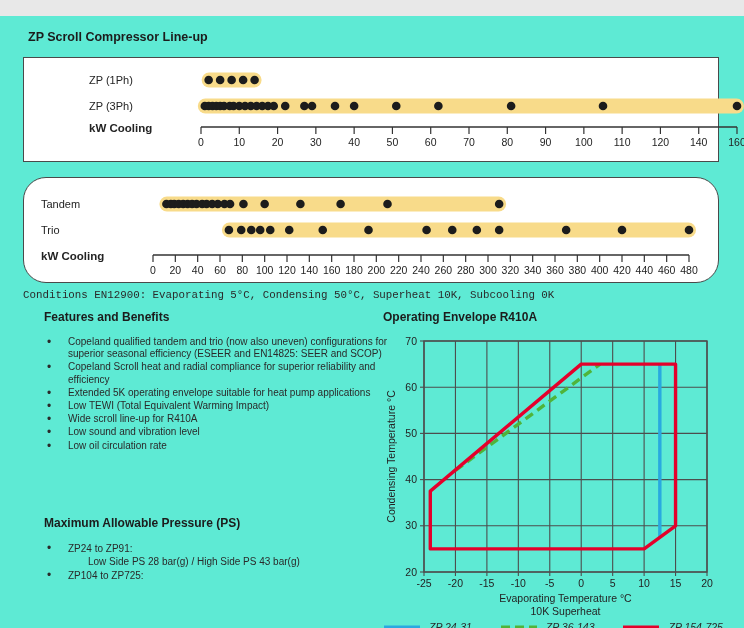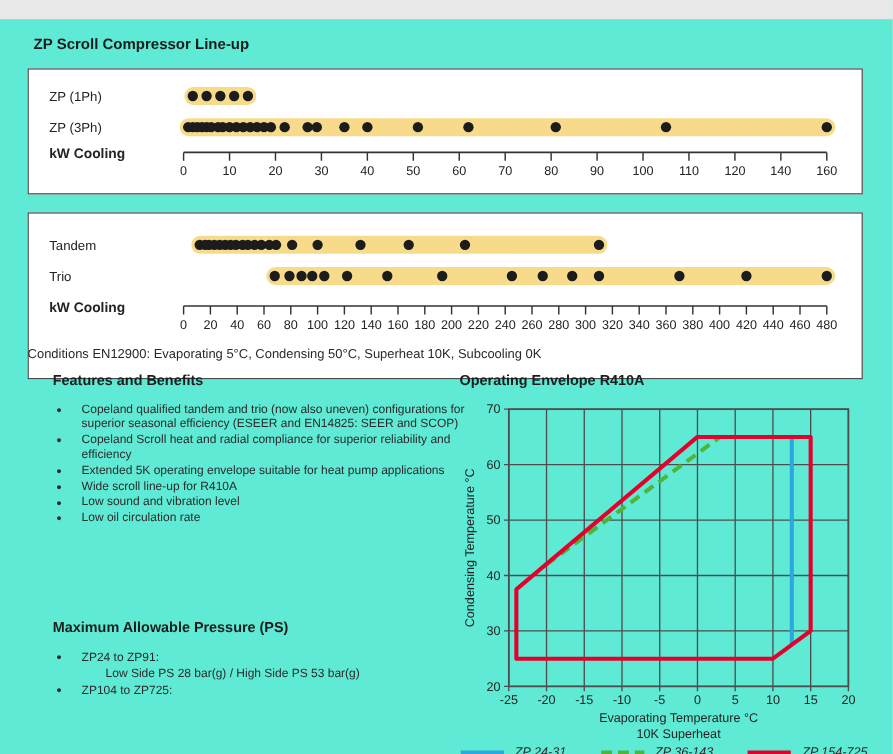--- a/index.html
+++ b/index.html
@@ -10,24 +10,24 @@
     margin:16px auto;
   }
   .doc-title {
     position:absolute; left:28px; top:14px;
     font-size:12.5px; font-weight:bold; color:#1c1c1c;
   }
   .chart-box {
     position:absolute; left:23px; width:696px;
     border:1.5px solid #4a4a4a; background:#fff;
   }
-  #box1 { top:41px; height:105px; }
-  #box2 { top:161px; height:139px; }
+  #box1 { top:41px; height:105px;padding-left:48px; }
+  #box2 { top:161px; height:106px;border-radius:23px; }
   .conditions {
-    position:absolute; left:23px; top:273px; font-size:10.8px; color:#2a2a2a;
+    position:absolute; left:23px; top:273px; font-size:10.8px; color:#2a2a2a;font-family:Liberation Mono, monospace;
   }
   .left-col { position:absolute; left:44px; width:350px; }
   #features { top:294px; }
   #pressure { top:500px; }
   .sec-title { font-size:12px; font-weight:bold; color:#1c1c1c; margin-bottom:12px; }
   ul.bullets { list-style:none; }
   ul.bullets > li {
     position:relative; padding-left:24px; font-size:10px; line-height:1.22;
     margin-bottom:1px; color:#2a2a2a;
   }
@@ -222,32 +222,33 @@
   </div>
 
   <p class="conditions">Conditions EN12900: Evaporating 5°C, Condensing 50°C, Superheat 10K, Subcooling 0K</p>
 
   <section class="left-col" id="features">
     <h2 class="sec-title">Features and Benefits</h2>
     <ul class="bullets">
       <li>Copeland qualified tandem and trio (now also uneven) configurations for superior seasonal efficiency (ESEER and EN14825: SEER and SCOP)</li>
       <li>Copeland Scroll heat and radial compliance for superior reliability and efficiency</li>
       <li>Extended 5K operating envelope suitable for heat pump applications</li>
+      <li>Low TEWI (Total Equivalent Warming Impact)</li>
       <li>Wide scroll line-up for R410A</li>
       <li>Low sound and vibration level</li>
       <li>Low oil circulation rate</li>
     </ul>
   </section>
 
   <section class="left-col" id="pressure">
     <h2 class="sec-title">Maximum Allowable Pressure (PS)</h2>
     <ul class="bullets">
       <li>
         <span>ZP24 to ZP91:</span>
-        <span class="detail">Low Side PS 28 bar(g) / High Side PS 53 bar(g)</span>
+        <span class="detail">Low Side PS 28 bar(g) / High Side PS 43 bar(g)</span>
       </li>
       <li>
         <span>ZP104 to ZP725:</span>
       </li>
     </ul>
   </section>
 
   <section class="right-col">
     <h2 class="env-title">Operating Envelope R410A</h2>
     <svg id="envelope-svg" width="352" height="288" viewBox="0 0 352 288">

